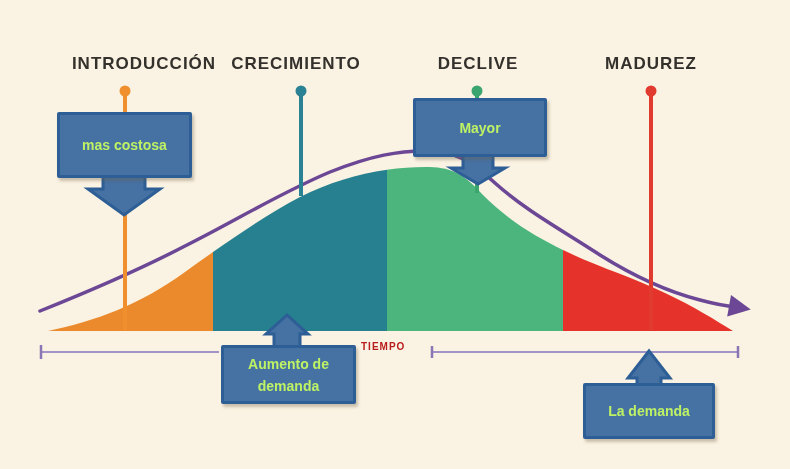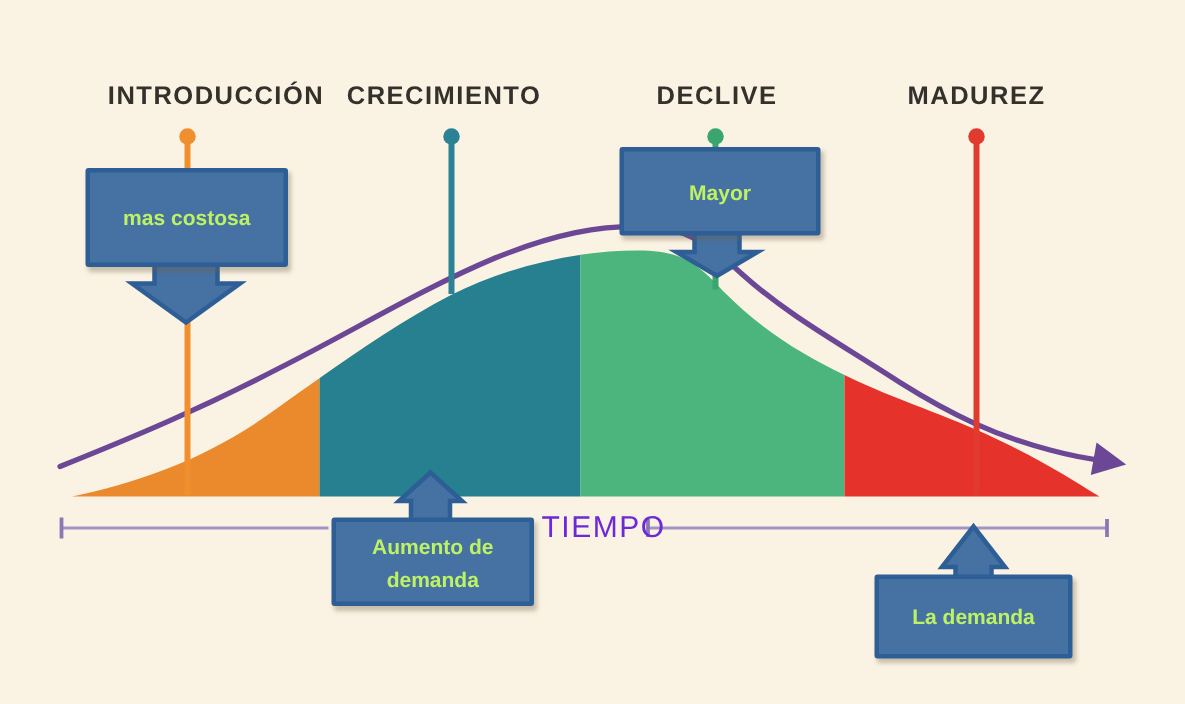--- a/index.html
+++ b/index.html
@@ -17,24 +17,24 @@
     transform:translateX(-50%);
     font-size:17px;
     font-weight:bold;
     letter-spacing:1px;
     color:#34312d;
     white-space:nowrap;
     z-index:3;
   }
   .axis-label{
     position:absolute;
-    font-size:20px;
-    font-weight:normal;
+    font-size:10px;
+    font-weight:bold;
     letter-spacing:1px;
-    color:#6d28d9;
+    color:#b91c1c;
     white-space:nowrap;
     z-index:3;
   }
   .callout{
     position:absolute;
     z-index:2;
     box-sizing:border-box;
     background:#4571a3;
     border:3px solid #2d5e96;
     border-radius:2px;

